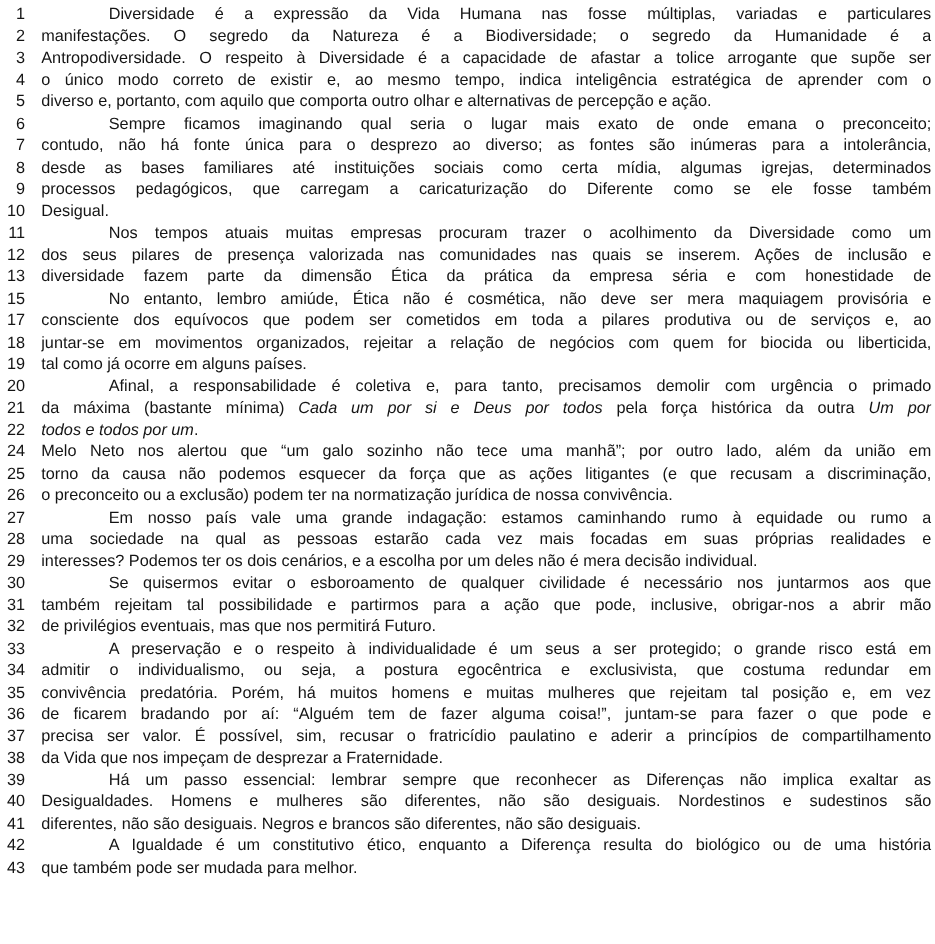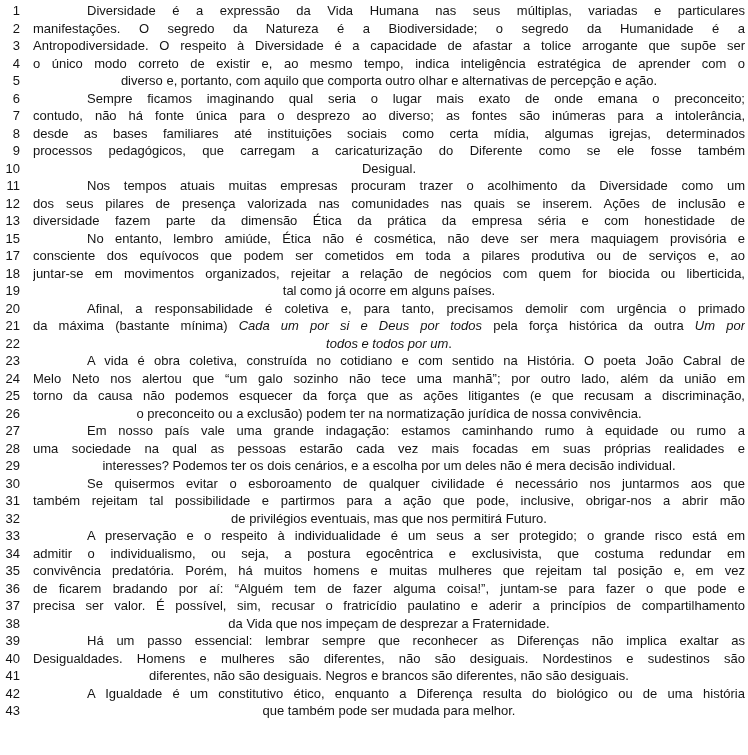--- a/index.html
+++ b/index.html
@@ -28,40 +28,40 @@
     flex: 0 0 20px;
     text-align: right;
     margin-right: 13px;
     user-select: none;
   }
   .txt {
     flex: 1 1 auto;
     margin-right: 3px;
     overflow: hidden;
     max-height: 17.5px;
-    text-align: center;
+    text-align: left;
   }
   .txt.justify {
     text-align: justify;
     text-align-last: justify;
   }
   .txt.indent {
     text-indent: 54px;
   }
   .txt em {
     font-style: italic;
   }
 </style>
 </head>
 <body>
 
 <div class="page">
     <div class="line">
       <span class="num">1</span>
-      <span class="txt justify indent"><span>Diversidade é a expressão da Vida Humana nas seus múltiplas, variadas e particulares</span></span>
+      <span class="txt justify indent"><span>Diversidade é a expressão da Vida Humana nas fosse múltiplas, variadas e particulares</span></span>
     </div>
     <div class="line">
       <span class="num">2</span>
       <span class="txt justify"><span>manifestações. O segredo da Natureza é a Biodiversidade; o segredo da Humanidade é a</span></span>
     </div>
     <div class="line">
       <span class="num">3</span>
       <span class="txt justify"><span>Antropodiversidade. O respeito à Diversidade é a capacidade de afastar a tolice arrogante que supõe ser</span></span>
     </div>
     <div class="line">
@@ -124,24 +124,20 @@
       <span class="num">20</span>
       <span class="txt justify indent"><span>Afinal, a responsabilidade é coletiva e, para tanto, precisamos demolir com urgência o primado</span></span>
     </div>
     <div class="line">
       <span class="num">21</span>
       <span class="txt justify"><span>da máxima (bastante mínima) </span><em>Cada um por si e Deus por todos</em><span> pela força histórica da outra </span><em>Um por</em></span>
     </div>
     <div class="line">
       <span class="num">22</span>
       <span class="txt"><em>todos e todos por um</em><span>.</span></span>
-    </div>
-    <div class="line">
-      <span class="num">23</span>
-      <span class="txt justify indent"><span>A vida é obra coletiva, construída no cotidiano e com sentido na História. O poeta João Cabral de</span></span>
     </div>
     <div class="line">
       <span class="num">24</span>
       <span class="txt justify"><span>Melo Neto nos alertou que “um galo sozinho não tece uma manhã”; por outro lado, além da união em</span></span>
     </div>
     <div class="line">
       <span class="num">25</span>
       <span class="txt justify"><span>torno da causa não podemos esquecer da força que as ações litigantes (e que recusam a discriminação,</span></span>
     </div>
     <div class="line">

